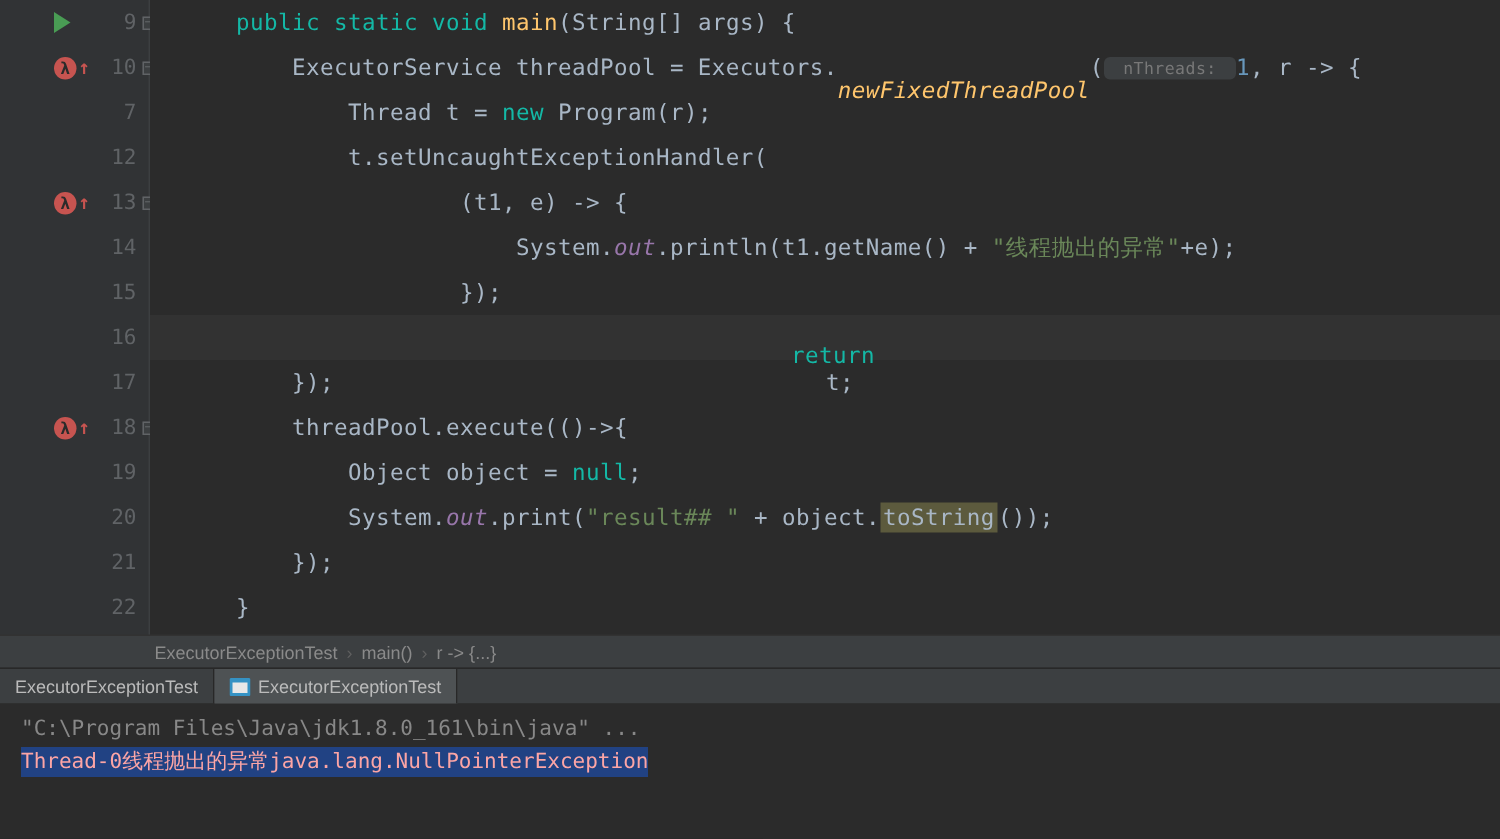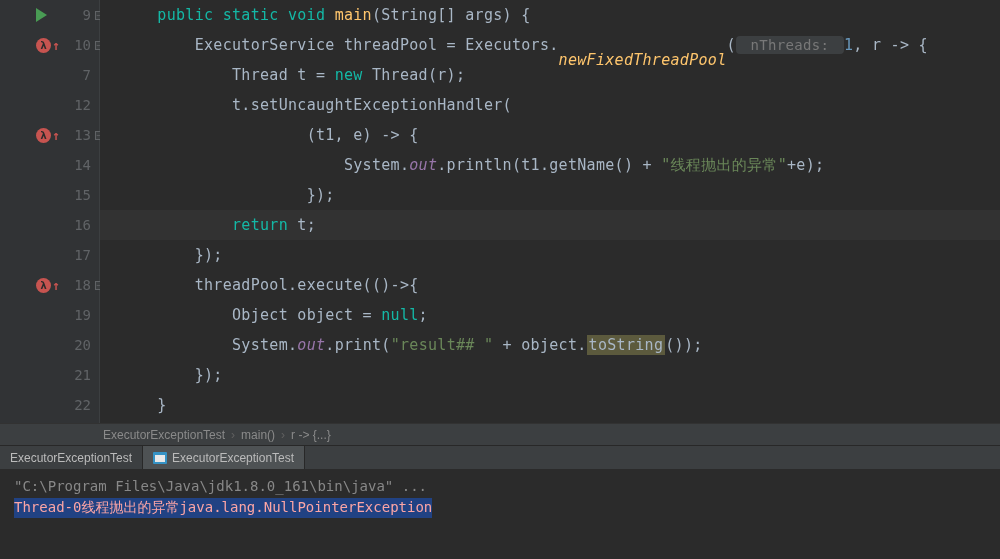--- a/index.html
+++ b/index.html
@@ -59,28 +59,28 @@
     position: relative;
   }
   .code-line {
     height: 30px;
     display: flex;
     align-items: center;
     padding-left: 20px;
     white-space: pre;
     letter-spacing: 0.3px;
   }
-  .code-line.highlighted { background: #323232; }
+  .code-line.highlighted { background: #323232; flex-direction: column; }
   .kw { color: #14b8a6; }
   .str { color: #6a8759; }
   .fn { color: #ffc66d; }
   .num { color: #6897bb; }
   .field { color: #9876aa; font-style: italic; }
   .ital { font-style: italic; margin-top: 29px; }
-  .param-hint { background: #3c3f41; color: #787878; border-radius: 4px; padding: 1px 6px; font-size: 14px; }
+  .param-hint { background: #3c3f41; color: #787878; border-radius: 4px; padding: 1px 6px; font-size: 11px; }
   .tostring { background: #5c5a3d; padding: 1px 2px; }
   
   .breadcrumb {
     height: 22px;
     background: #3c3f41;
     border-top: 1px solid #323232;
     display: flex;
     align-items: center;
     padding-left: 100px;
     font-size: 12px;
@@ -220,21 +220,21 @@
         <span class="line-num">21</span>
       </div>
     <div class="gutter-row">
         <span class="line-num">22</span>
       </div>
   </div>
 
   <div class="code-area">
     <div class="code-line"><span>    </span><span class="kw">public static void </span><span class="fn">main</span><span>(String[] args) {</span></div>
     <div class="code-line"><span>        </span><span>ExecutorService threadPool = Executors.</span><span class="fn ital">newFixedThreadPool</span><span>(</span><span class="param-hint"> nThreads: </span><span class="num">1</span><span>, r -&gt; {</span></div>
-    <div class="code-line"><span>            </span><span>Thread t = </span><span class="kw">new </span><span>Thread(r);</span></div>
+    <div class="code-line"><span>            </span><span>Thread t = </span><span class="kw">new </span><span>Program(r);</span></div>
     <div class="code-line"><span>            </span><span>t.setUncaughtExceptionHandler(</span></div>
     <div class="code-line"><span>                    </span><span>(t1, e) -&gt; {</span></div>
     <div class="code-line"><span>                        </span><span>System.</span><span class="field">out</span><span>.println(t1.getName() + </span><span class="str">"线程抛出的异常"</span><span>+e);</span></div>
     <div class="code-line"><span>                    </span><span>});</span></div>
     <div class="code-line highlighted"><span>            </span><span class="kw">return </span><span>t;</span></div>
     <div class="code-line"><span>        </span><span>});</span></div>
     <div class="code-line"><span>        </span><span>threadPool.execute(()-&gt;{</span></div>
     <div class="code-line"><span>            </span><span>Object object = </span><span class="kw">null</span><span>;</span></div>
     <div class="code-line"><span>            </span><span>System.</span><span class="field">out</span><span>.print(</span><span class="str">"result## "</span><span> + object.</span><span class="tostring">toString</span><span>());</span></div>
     <div class="code-line"><span>        </span><span>});</span></div>

